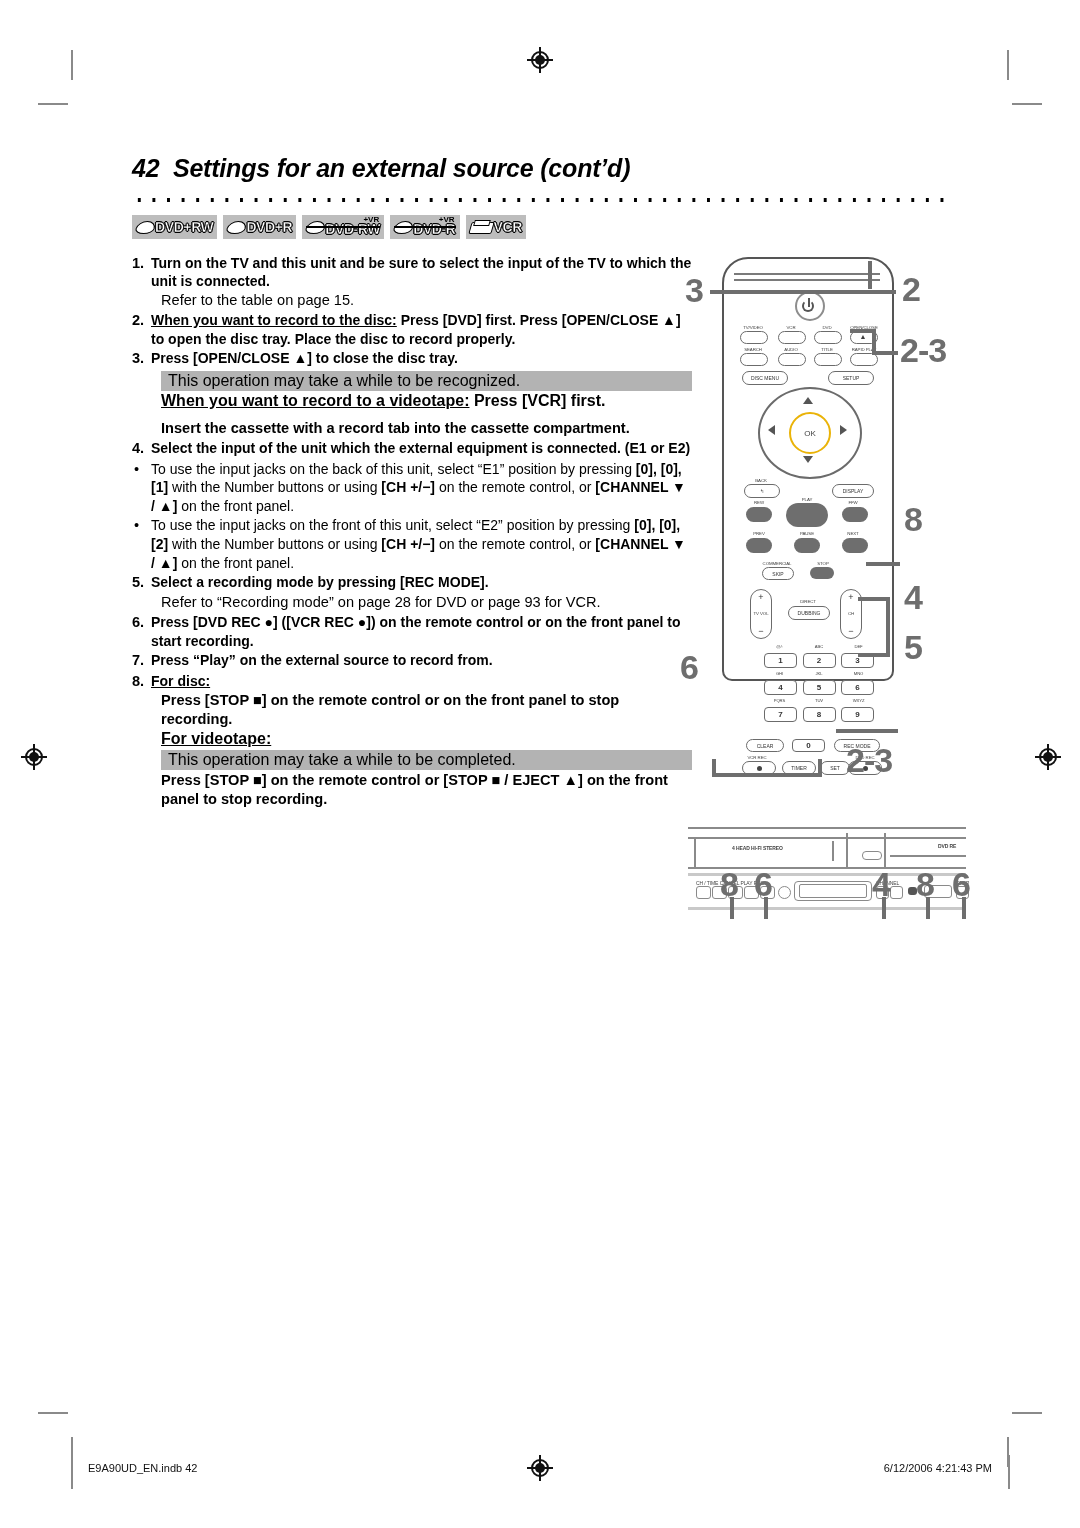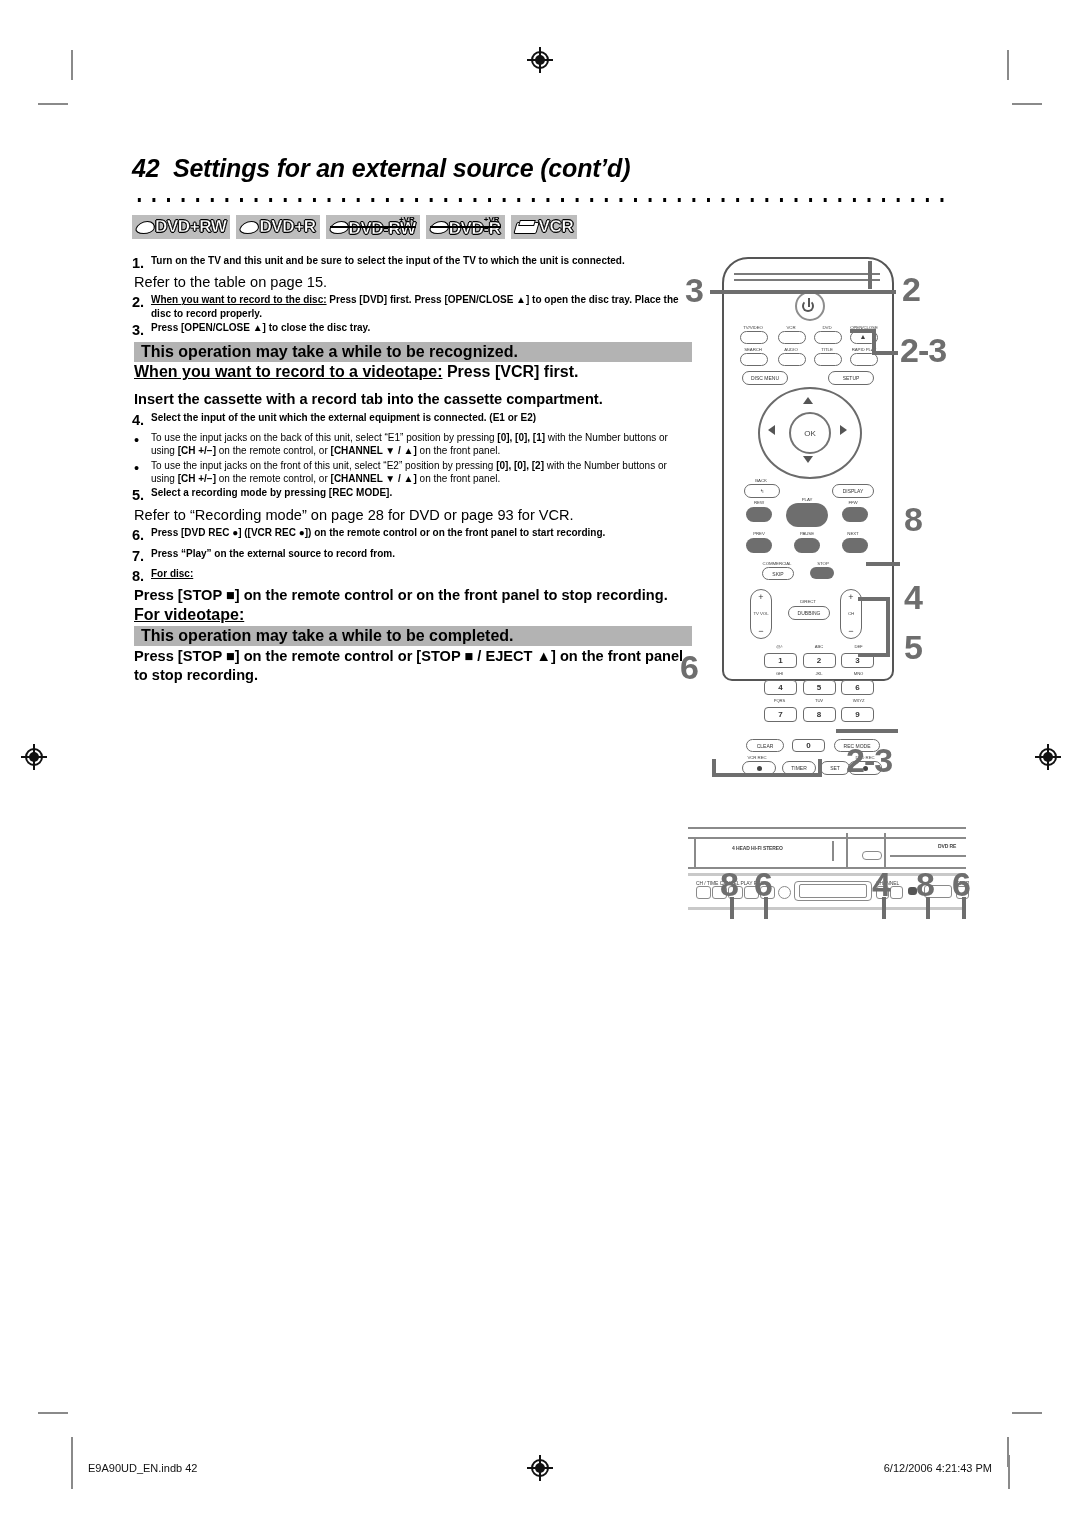--- a/index.html
+++ b/index.html
@@ -25,21 +25,21 @@
            letter-spacing:-.2px;line-height:1.1;}
   .dotrule{margin:9px 0 0 0;height:10px;overflow:hidden;
      background-image:radial-gradient(circle,#000 1.8px,transparent 2px);
      background-size:14.6px 10px;background-position:0 3px;
      background-repeat:repeat-x;width:820px;}
   h2.sub{font-size:17.5px;font-weight:bold;margin:11px 0 0 0;}
 
   .badges{margin-top:13px;display:flex;gap:6px;}
   .badge{background:#bdbdbd;height:24px;display:flex;align-items:center;
          padding:0 4px;box-sizing:border-box;position:relative;}
-  .badge .bt{font-size:17px;font-weight:bold;letter-spacing:-.4px;
+  .badge .bt{font-size:14px;font-weight:bold;letter-spacing:-.4px;
              -webkit-text-stroke:.4px #000;color:#fff;text-shadow:
              -1px 0 #000,1px 0 #000,0 -1px #000,0 1px #000;}
   .badge .vr{position:absolute;top:1px;right:5px;font-size:8px;
              font-weight:bold;line-height:1;}
   .badge.has-vr .bt{margin-top:5px;}
   .badge.has-vr .bt:after{content:"";position:absolute;left:4px;right:4px;
              top:11.5px;height:1.5px;background:#000;}
   .disc{width:18px;height:13px;margin-right:1px;flex:none;position:relative;}
   .disc:before{content:"";position:absolute;left:0;top:1px;width:17px;height:11px;
     background:#fff;border:1.4px solid #000;border-radius:50% 50% 50% 50%/60% 60% 40% 40%;
@@ -50,26 +50,26 @@
   .tape:after{content:"";position:absolute;left:4px;top:0px;width:14px;height:4px;
     background:#fff;border:1.4px solid #000;transform:skewX(-16deg);}
 
   p{margin:0;font-size:14.6px;line-height:1.33;}
   .intro{margin-top:11px;}
   .steps{margin-top:15px;}
   .step{display:flex;margin-top:1px;}
   .num{width:19px;flex:none;font-weight:bold;font-size:14.6px;line-height:1.33;}
   .bullet{width:19px;flex:none;font-size:14.6px;line-height:1.33;padding-left:2px;
           box-sizing:border-box;}
-  .txt{flex:1;font-size:10px;line-height:1.33;}
+  .txt{flex:1;font-size:14px;line-height:1.33;}
   .b{font-weight:bold;}
   .u{text-decoration:underline;}
-  .hl{background:#b3b3b3;font-weight:bold;display:block;padding:1px 5px 1px 7px;
+  .hl{background:#b3b3b3;font-weight:normal;display:block;padding:1px 5px 1px 7px;
       margin:2px 0 1px 0;}
-  .ind{margin-left:2px;}
+  .ind{margin-left:29px;}
   .sp{margin-top:9px;}
 
   
   .art{position:absolute;left:680px;top:245px;width:300px;height:680px;}
   .callout{position:absolute;font-size:34px;font-weight:bold;color:#6e6e6e;
            line-height:1;letter-spacing:-1px;}
   .cline{position:absolute;background:#6e6e6e;}
 
   
   .remote{position:absolute;left:42px;top:12px;width:168px;height:420px;
@@ -85,21 +85,21 @@
          border:2.2px solid #8d8d8d;left:71px;top:32px;background:#fff;}
   .power:after{content:"";position:absolute;left:11px;top:5px;width:2px;height:9px;
          background:#555;}
   .power i{position:absolute;left:5px;top:7px;width:12px;height:12px;
          border:2px solid #555;border-top-color:transparent;border-radius:50%;
          box-sizing:border-box;}
   .dpad{position:absolute;left:34px;top:128px;width:100px;height:88px;}
   .dpad .ring{position:absolute;left:0;top:0;width:100px;height:88px;
          border:2px solid #6b6b6b;border-radius:50%;}
   .dpad .ok{position:absolute;left:31px;top:25px;width:38px;height:38px;
-         border:2px solid #737373;border-radius:50%;display:flex;
+         border:2px solid #eab308;border-radius:50%;display:flex;
          align-items:center;justify-content:center;font-size:8px;color:#444;}
   .arrow{position:absolute;width:0;height:0;}
   .numpad{position:absolute;left:40px;top:318px;width:110px;}
   .nrow{display:flex;justify-content:space-between;margin-bottom:3.5px;}
   .nk{width:31px;height:13px;border:1.5px solid #6b6b6b;border-radius:4px;
       display:flex;align-items:center;justify-content:center;font-size:8px;
       font-weight:bold;color:#333;background:#fff;}
   .nlab{font-size:4.2px;color:#3d3d3d;text-align:center;letter-spacing:-.1px;}
 
   

